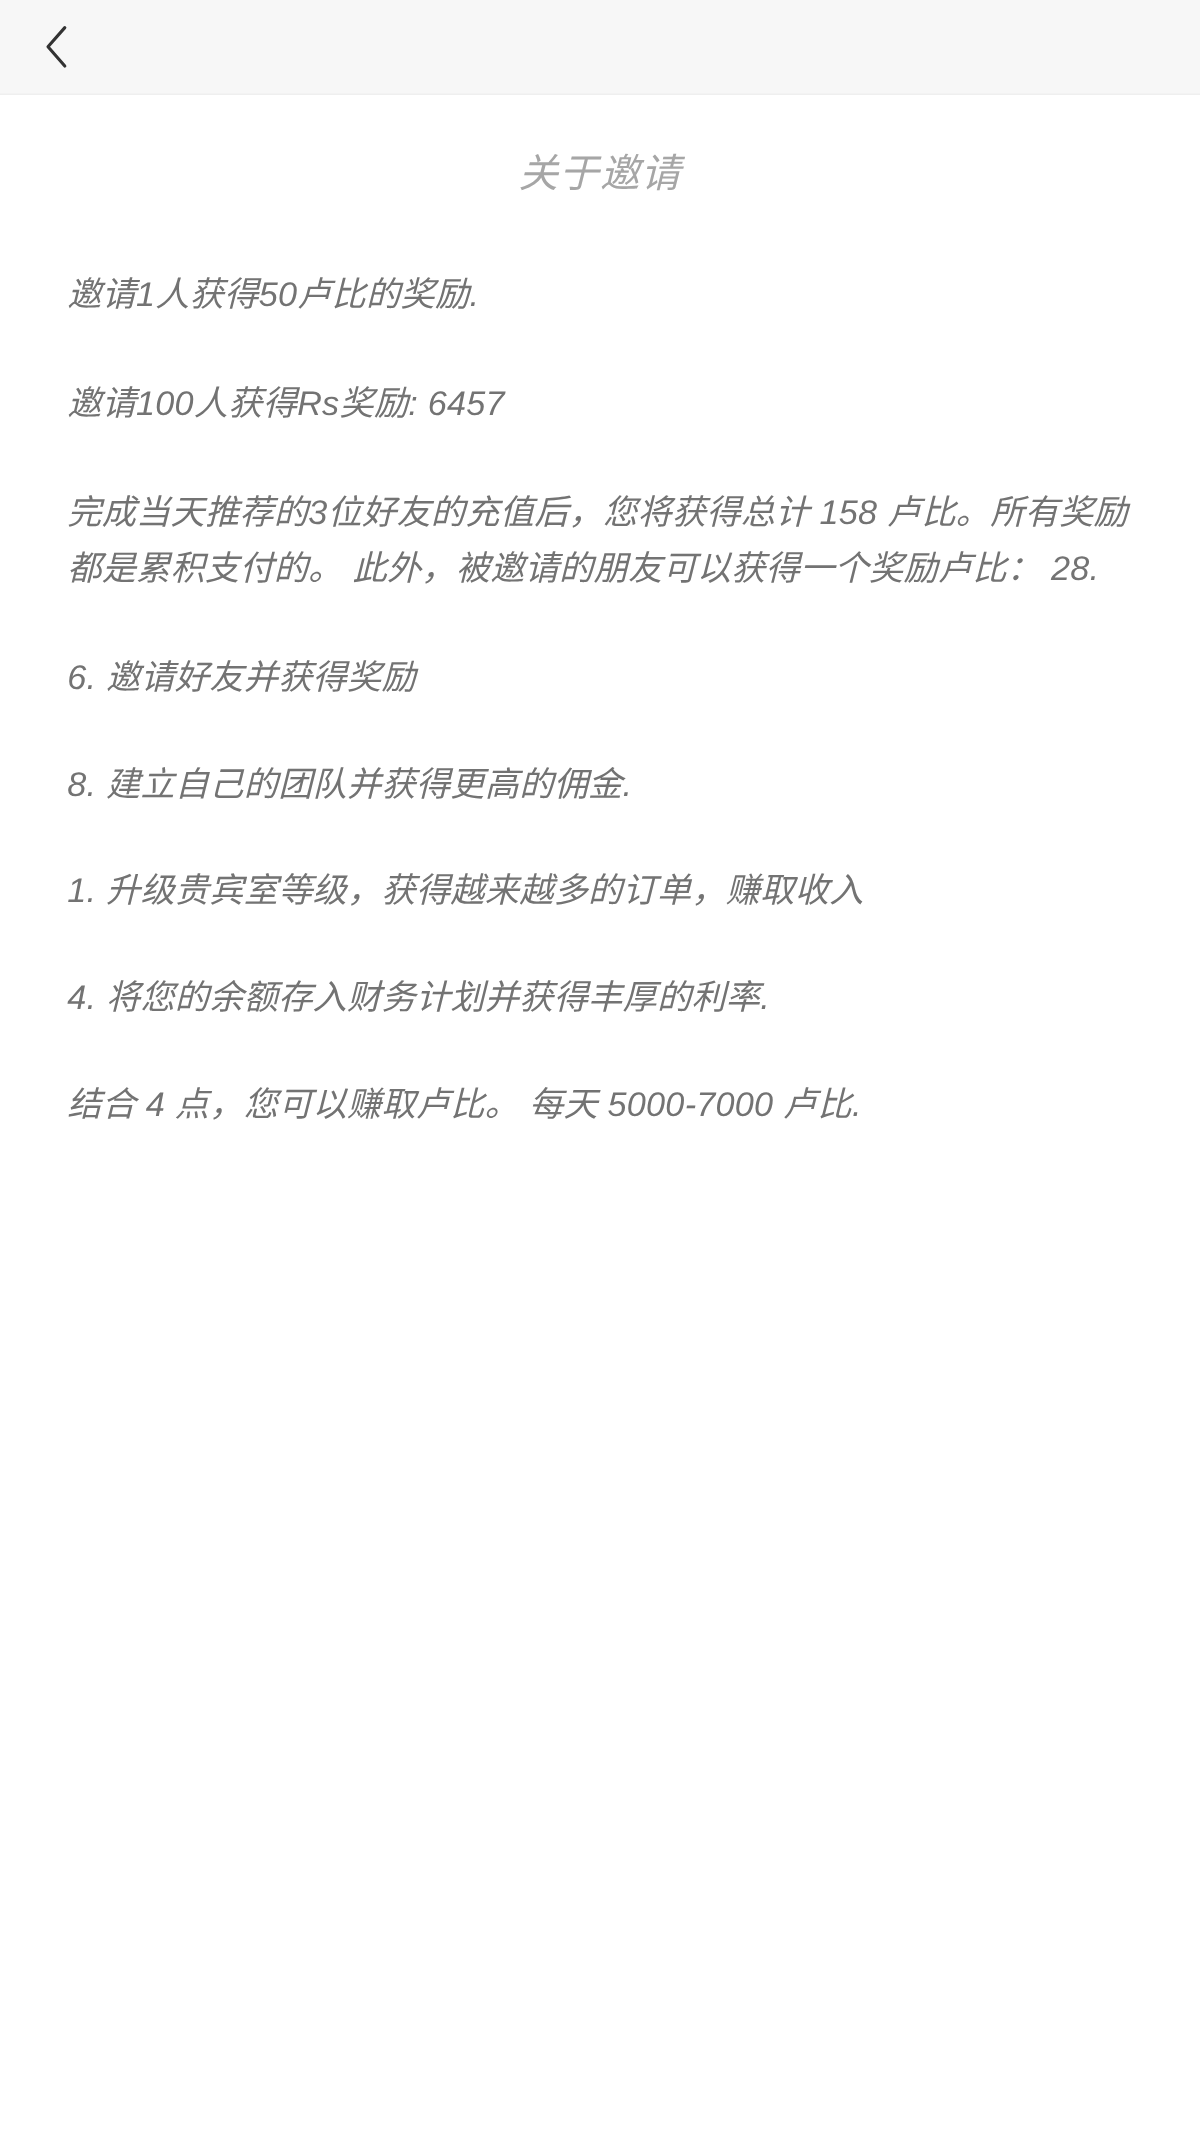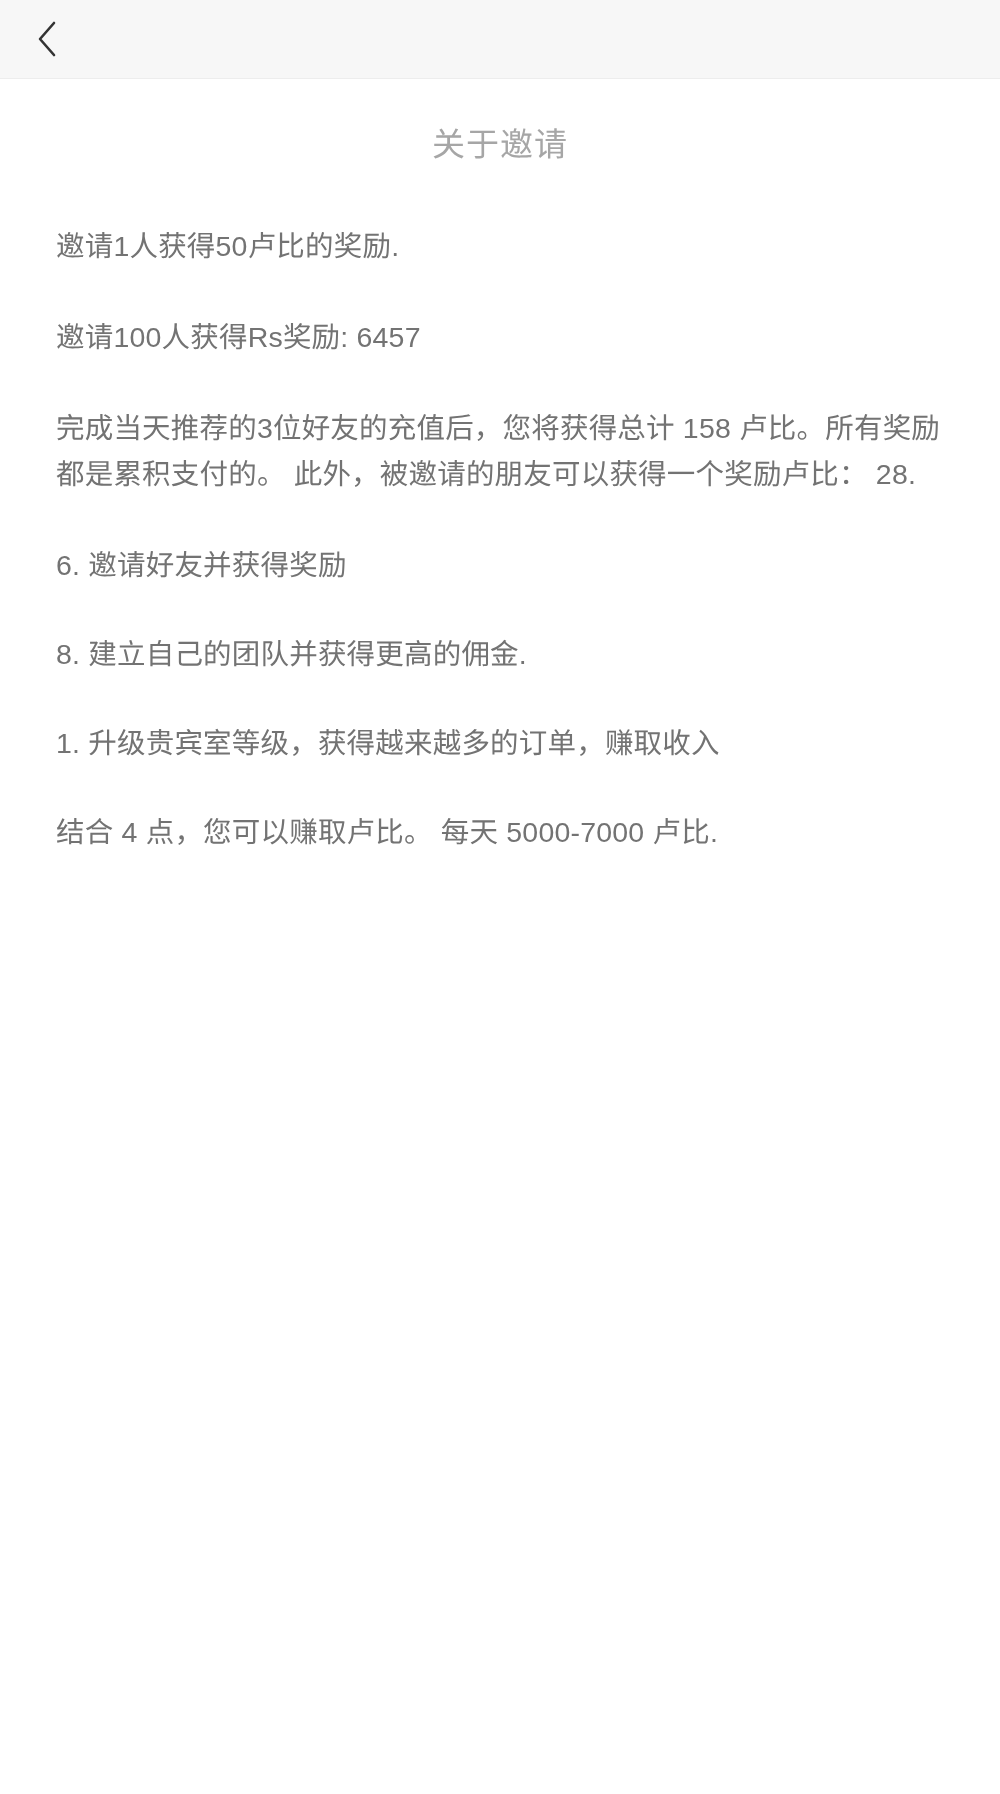--- a/index.html
+++ b/index.html
@@ -13,20 +13,21 @@
     font-family: "Liberation Sans", "DejaVu Sans", sans-serif;
     -webkit-font-smoothing: antialiased;
     overflow: hidden;
   }
   .screen {
     position: relative;
     width: 1000px;
     height: 1458px;
     background: #ffffff;
     box-sizing: border-box;
+    font-style: italic;
   }
   
   .topbar {
     position: relative;
     height: 79px;
     background: #f7f7f7;
     border-bottom: 1px solid #ededed;
     box-sizing: border-box;
   }
   .back-button {
@@ -102,18 +103,19 @@
 
     <h1 class="page-title">关于邀请</h1>
 
     <div class="body-block">
       <p class="para">邀请1人获得50卢比的奖励.</p>
       <p class="para">邀请100人获得Rs奖励: 6457</p>
       <p class="para multiline">完成当天推荐的3位好友的充值后，您将获得总计 158 卢比。所有奖励都是累积支付的。 此外，被邀请的朋友可以获得一个奖励卢比： 28.</p>
       <p class="para list-item">6. 邀请好友并获得奖励</p>
       <p class="para list-item">8. 建立自己的团队并获得更高的佣金.</p>
       <p class="para list-item">1. 升级贵宾室等级，获得越来越多的订单，赚取收入</p>
+      <p class="para list-item">4. 将您的余额存入财务计划并获得丰厚的利率.</p>
       <p class="para">结合 4 点，您可以赚取卢比。 每天 5000-7000 卢比.</p>
     </div>
 
   </div>
 
 </div>
 
 </body></html>

